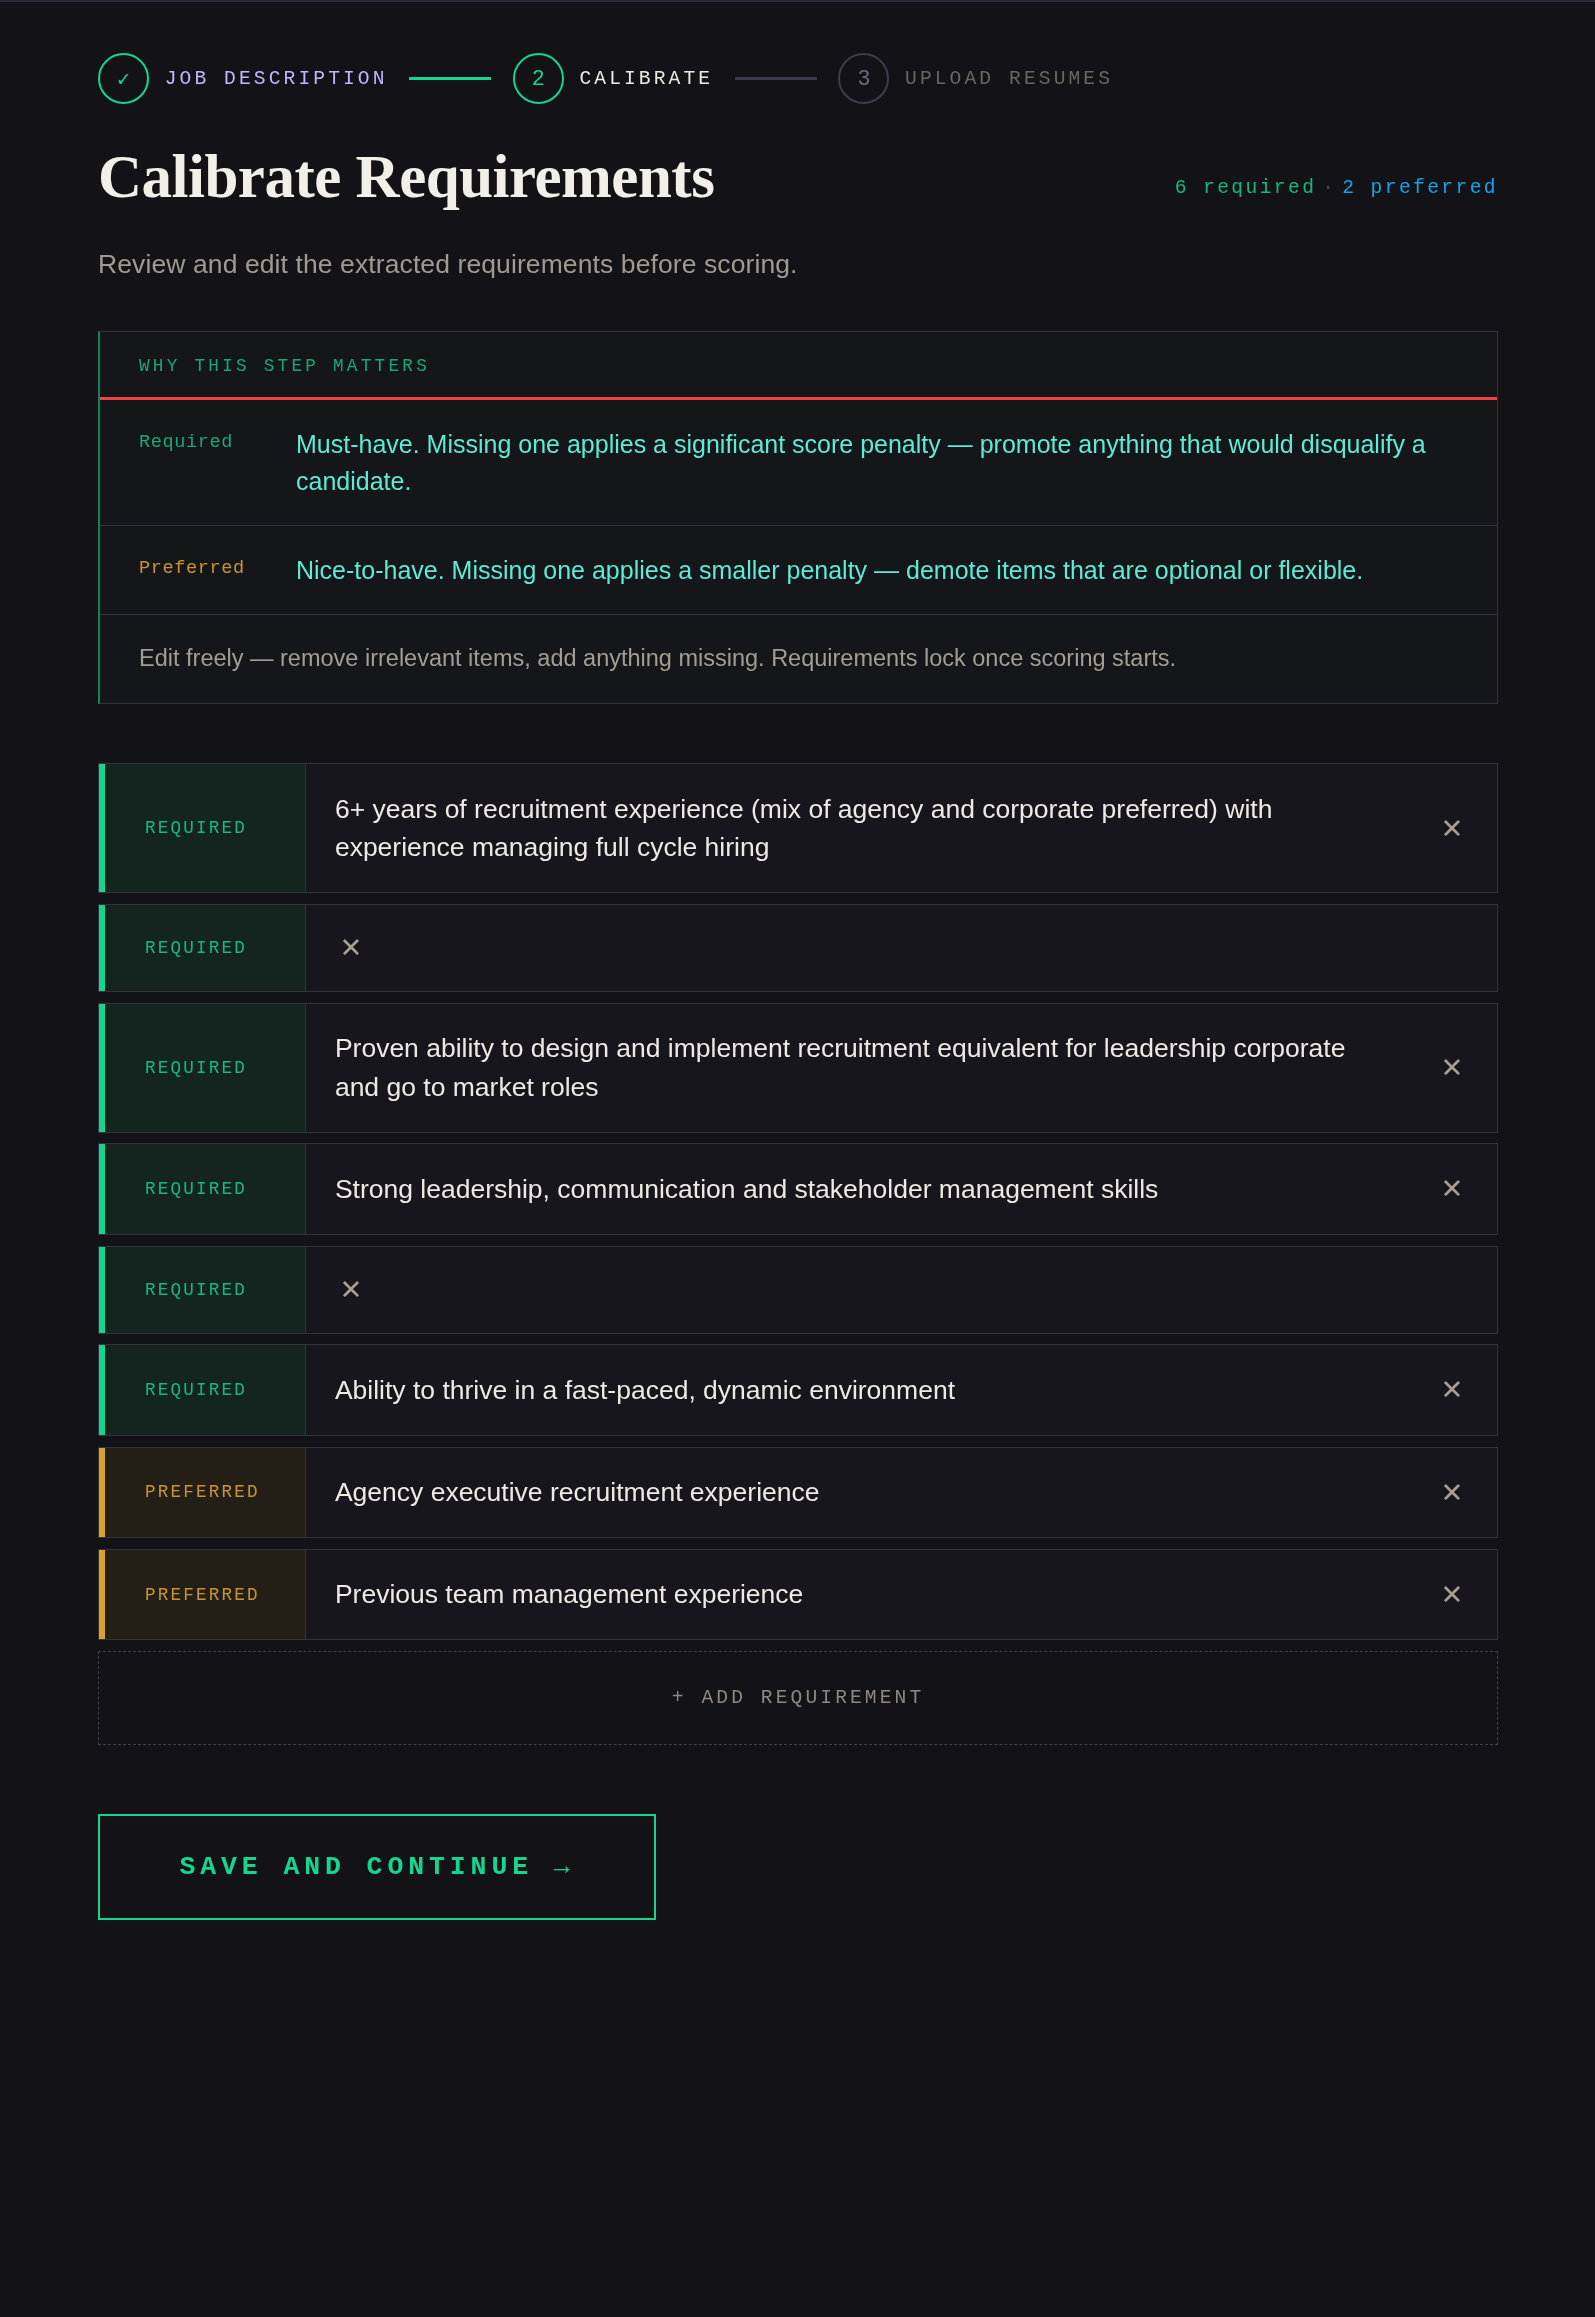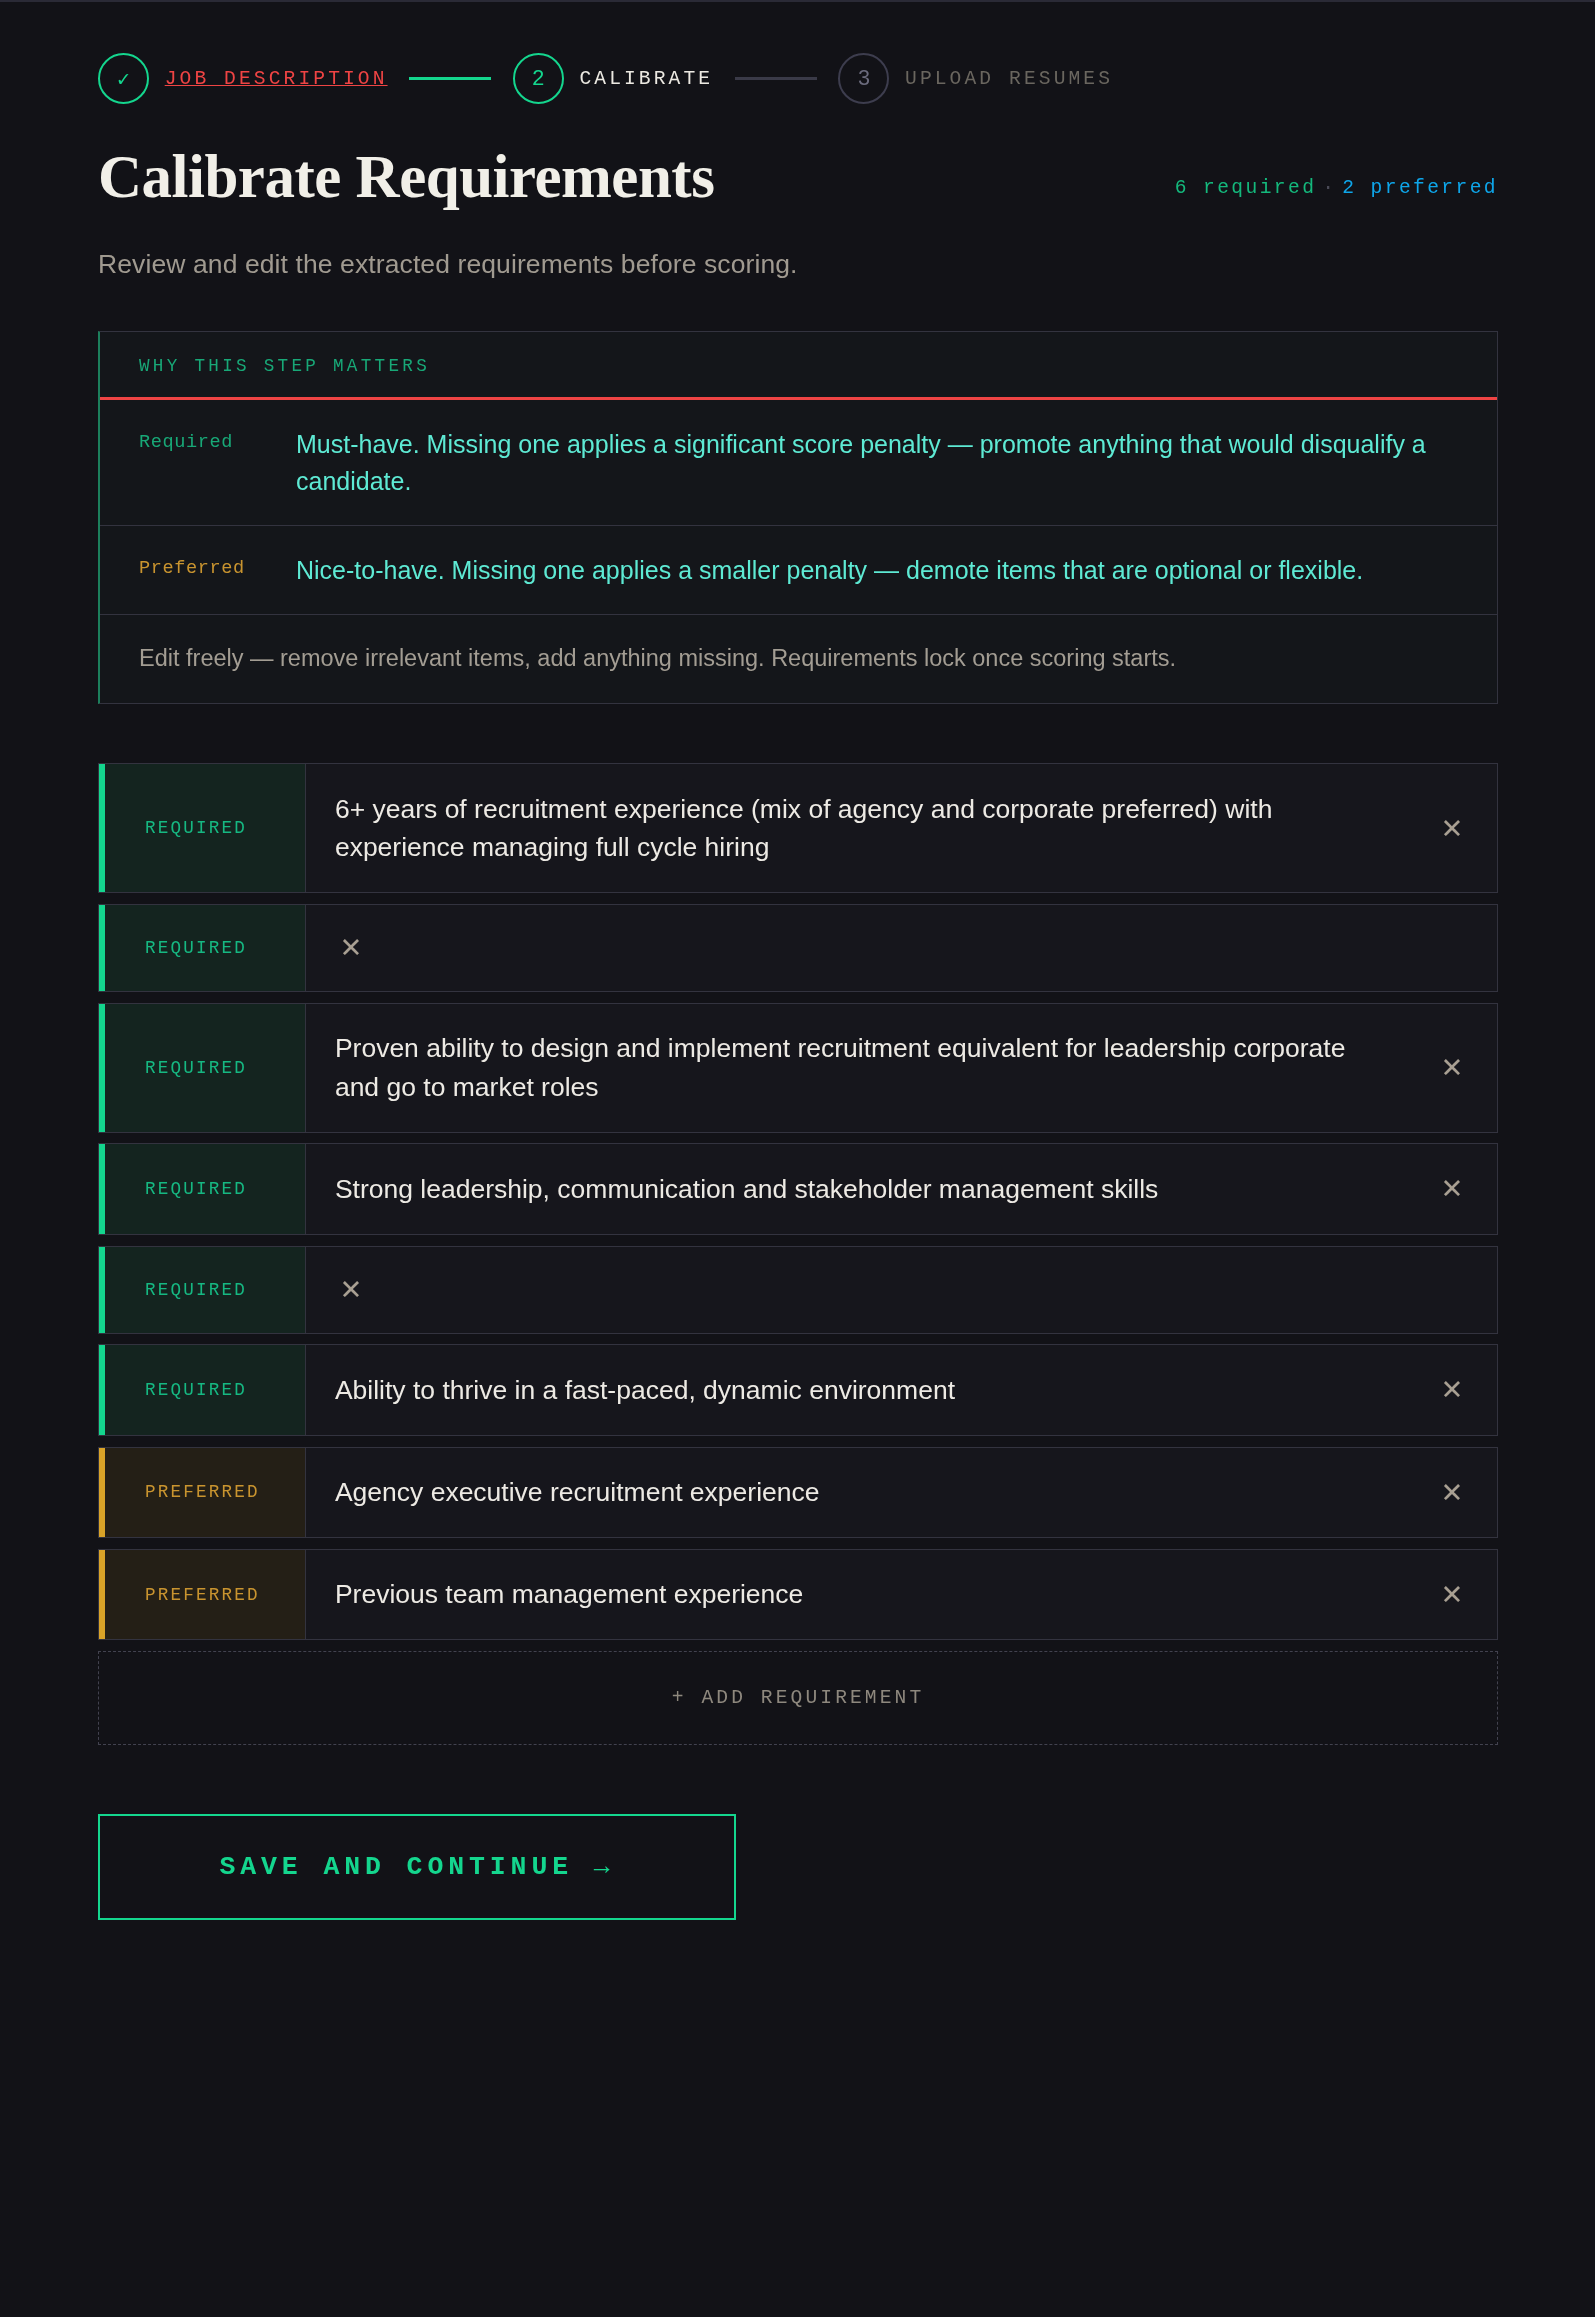--- a/index.html
+++ b/index.html
@@ -59,21 +59,21 @@
     border-color: #14d68e;
     color: #14d68e;
   }
   .step-label {
     font-family: "Liberation Mono", monospace;
     font-size: 19.6px;
     letter-spacing: 3.1px;
     color: #8b867d;
   }
   .step.active .step-label { color: #ece9e2; }
-  .step.done .step-label { color: #ef4444; text-decoration: underline; }
+  .step.done .step-label { color: #c4b5fd; }
   .step.todo .step-label { color: #6a665f; }
 
   .connector {
     width: 82px;
     height: 2.9px;
     background: #3a3a48;
     margin: 0 21.6px;
     flex: 0 0 auto;
   }
   .connector.filled { background: #14d68e; }
@@ -237,21 +237,21 @@
   }
 
   
   .save-wrap {
     padding: 69px 98px 0 98px;
   }
   .save-btn {
     display: inline-flex;
     align-items: center;
     justify-content: center;
-    width: 638px;
+    width: 558px;
     height: 106px;
     border: 2px solid #14d68e;
     background: transparent;
     color: #14d68e;
     font-family: "Liberation Mono", monospace;
     font-size: 26.5px;
     font-weight: bold;
     letter-spacing: 4.9px;
     cursor: pointer;
   }

